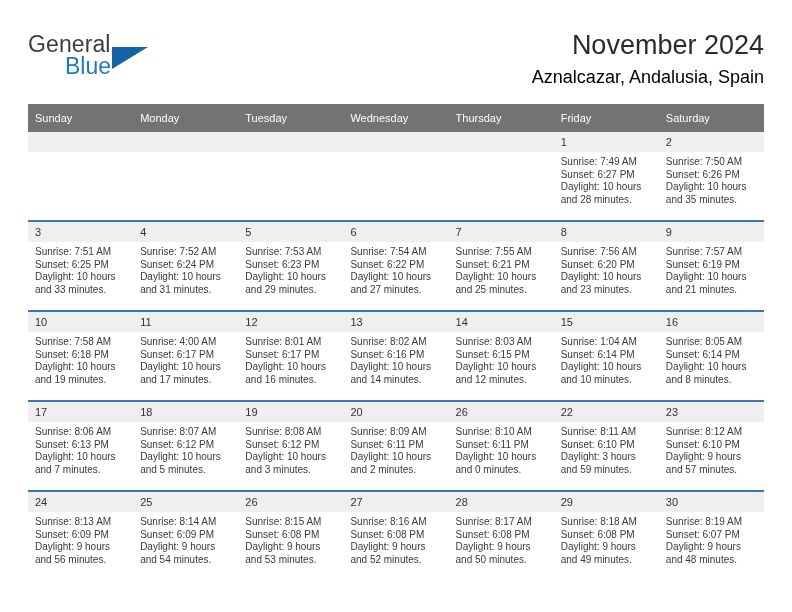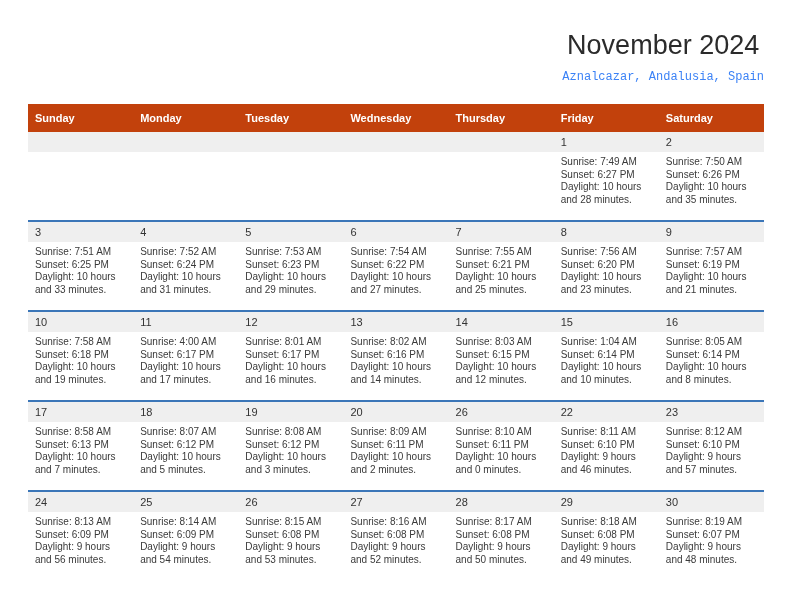--- a/index.html
+++ b/index.html
@@ -59,53 +59,52 @@
     width: 0;
     height: 0;
     border-left: 36px solid #1464a5;
     border-bottom: 22px solid transparent;
   }
 
   .title-block {
     position: absolute;
     right: 0;
     top: 0;
-    text-align: center;
+    text-align: right;
   }
   .cal-title {
     font-size: 27px;
     color: #2b2b2b;
     line-height: 34px;
     font-weight: normal;
     margin: 0;
     white-space: nowrap;
   }
   .cal-subtitle {
-    font-size: 12px;
-    color: #3b82f6;
+    font-size: 18px;
+    color: #000000;
     line-height: 22px;
     margin: 4px 0 0 0;
     white-space: nowrap;
-    font-family: Liberation Mono, monospace;
   }
 
   
   .calendar {
     position: absolute;
     left: 28px;
     top: 104px;
     width: 736px;
     border-collapse: collapse;
     table-layout: fixed;
   }
   .calendar th {
-    background: #c2410c;
+    background: #737373;
     color: #ffffff;
     font-size: 11px;
-    font-weight: bold;
+    font-weight: normal;
     text-align: left;
     padding: 5px 0 5px 7px;
     line-height: 14px;
     height: 18px;
   }
   .calendar td {
     vertical-align: top;
     padding: 0;
     border-top: 2px solid #3b76b8;
     height: 88px;
@@ -142,20 +141,25 @@
     white-space: normal;
   }
 </style>
 </head>
 <body>
 
 <div class="page">
 
   <div class="header">
 
+    <div class="brand">
+      <span class="brand-general">General</span>
+      <span class="brand-triangle"></span>
+      <span class="brand-blue">Blue</span>
+    </div>
 
     <div class="title-block">
       <h1 class="cal-title">November 2024</h1>
       <p class="cal-subtitle">Aznalcazar, Andalusia, Spain</p>
     </div>
 
   </div>
 
   <table class="calendar">
     <thead>
@@ -359,21 +363,21 @@
                 <div class="daylight">Daylight: 10 hours and 8 minutes.</div>
               </div>
             </div>
           </td>
         </tr>
         <tr class="week-row">
           <td>
             <div class="daycell">
               <div class="daynum">17</div>
               <div class="dayinfo">
-                <div>Sunrise: 8:58 AM</div>
+                <div>Sunrise: 8:06 AM</div>
                 <div>Sunset: 6:13 PM</div>
                 <div class="daylight">Daylight: 10 hours and 7 minutes.</div>
               </div>
             </div>
           </td>
           <td>
             <div class="daycell">
               <div class="daynum">18</div>
               <div class="dayinfo">
                 <div>Sunrise: 8:07 AM</div>
@@ -411,21 +415,21 @@
                 <div class="daylight">Daylight: 10 hours and 0 minutes.</div>
               </div>
             </div>
           </td>
           <td>
             <div class="daycell">
               <div class="daynum">22</div>
               <div class="dayinfo">
                 <div>Sunrise: 8:11 AM</div>
                 <div>Sunset: 6:10 PM</div>
-                <div class="daylight">Daylight: 9 hours and 46 minutes.</div>
+                <div class="daylight">Daylight: 3 hours and 59 minutes.</div>
               </div>
             </div>
           </td>
           <td>
             <div class="daycell">
               <div class="daynum">23</div>
               <div class="dayinfo">
                 <div>Sunrise: 8:12 AM</div>
                 <div>Sunset: 6:10 PM</div>
                 <div class="daylight">Daylight: 9 hours and 57 minutes.</div>

